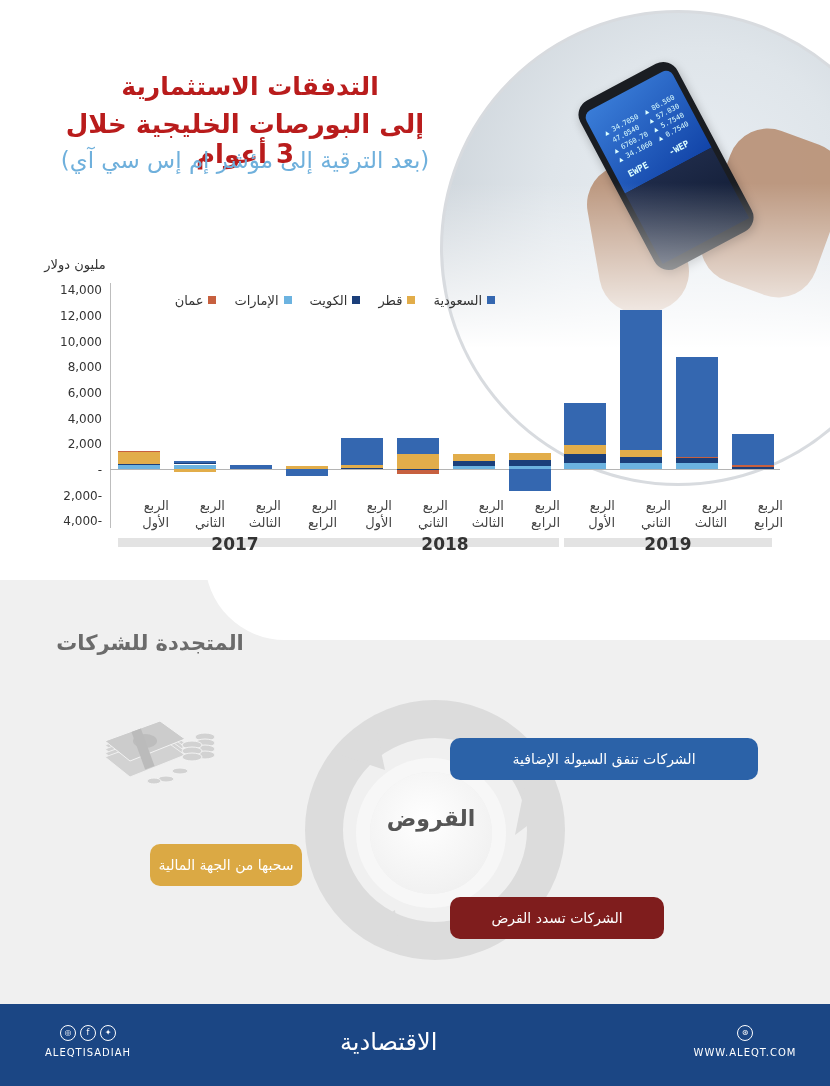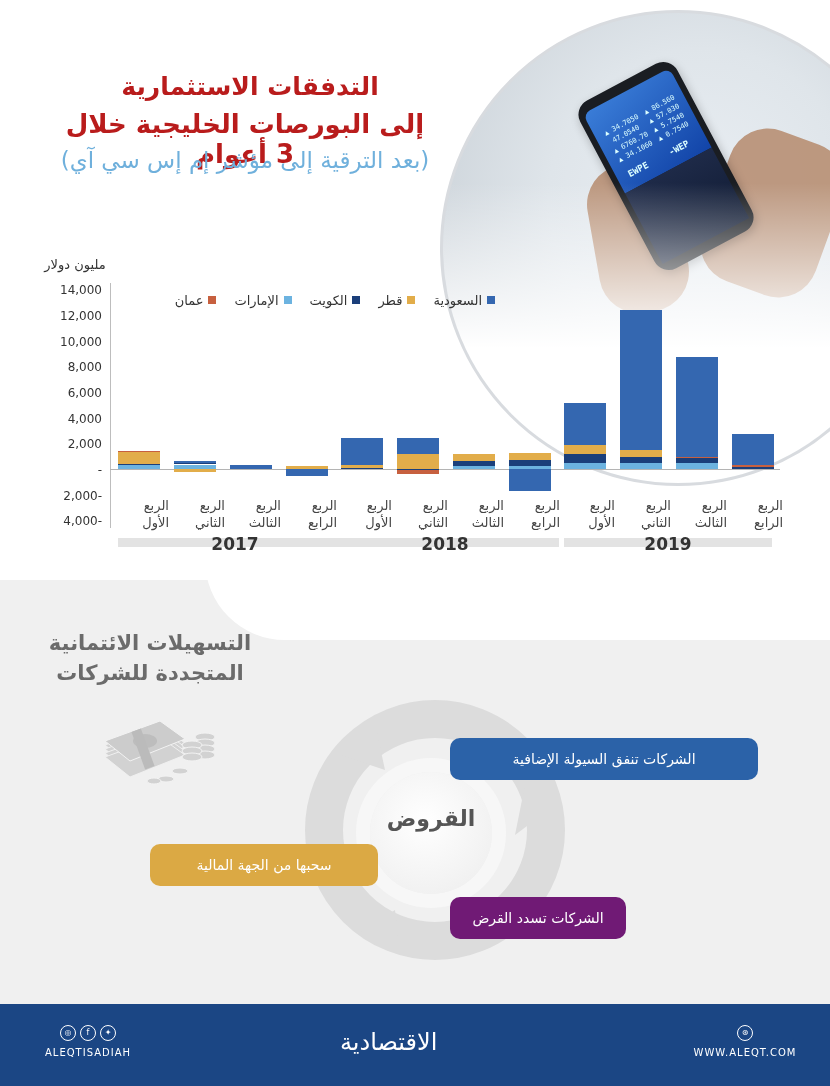--- a/index.html
+++ b/index.html
@@ -48,22 +48,22 @@
 
   .ring { left:305px; top:700px; width:260px; height:260px; border-radius:50%; border:38px solid #dcdcdc; box-sizing:border-box; }
   .inner-circle { left:370px; top:772px; width:122px; height:122px; border-radius:50%;
           background:radial-gradient(circle at 45% 40%, #ffffff, #ececec); box-shadow:0 0 0 14px #f7f7f7; }
   .inner-dots { left:358px; top:760px; width:146px; height:146px; border-radius:50%; border:1px dashed #c8c8c8; box-sizing:border-box; }
   .center-text { left:370px; top:803px; width:122px; text-align:center; font-size:22px; font-weight:bold; color:#555; line-height:32px; direction:rtl; }
 
   .pill { position:absolute; height:42px; display:flex; align-items:center; justify-content:center;
           color:#fff; font-size:14px; direction:rtl; border-radius:10px; }
   .pill-blue { left:450px; top:738px; width:308px; background:#2b62a8; }
-  .pill-light { left:450px; top:897px; width:176px; background:#701a75; }
-  .pill-gold { left:150px; top:844px; width:228px; background:#dba944; }
+  .pill-light { left:450px; top:897px; width:214px; background:#7f1d1d; }
+  .pill-gold { left:150px; top:844px; width:152px; background:#dba944; }
 
   .footer { left:0; top:1004px; width:830px; height:82px; background:#1b4684; }
   .f-left { left:38px; top:1025px; width:100px; text-align:center; color:#fff; }
   .f-right { left:690px; top:1025px; width:110px; text-align:center; color:#fff; }
   .socials { display:flex; gap:4px; justify-content:center; }
   .soc { width:14px; height:14px; border:1px solid #fff; border-radius:50%; font-size:8px; line-height:14px; text-align:center; }
   .f-text { font-size:10px; letter-spacing:1px; margin-top:6px; }
   .brand { left:340px; top:1028px; width:150px; text-align:left; color:#fff; font-size:24px; font-weight:normal; direction:rtl; }
 </style>
 </head>
@@ -229,21 +229,20 @@
 <div class="yearband" style="left:118px;width:226px;"></div>
 <div class="yearlab" style="left:195px;">2017</div>
 <div class="yearband" style="left:341px;width:218px;"></div>
 <div class="yearlab" style="left:405px;">2018</div>
 <div class="yearband" style="left:564px;width:208px;"></div>
 <div class="yearlab" style="left:628px;">2019</div>
 
 <div class="abs gray-panel"></div>
 <div class="abs gray-cut"></div>
 <div class="abs sub-title">
-  <div>التسهيلات الائتمانية</div>
   <div>المتجددة للشركات</div>
 </div>
 
 <svg class="abs" style="left:100px;top:715px;" width="125" height="70" viewBox="0 0 125 70">
   <g fill="#d2d2d2" stroke="#f0f0f0" stroke-width="1">
     <polygon points="5,30 60,10 85,28 30,50"></polygon>
     <polygon points="5,34 60,14 85,32 30,54"></polygon>
     <polygon points="5,38 60,18 85,36 30,58"></polygon>
     <polygon points="5,42 60,22 85,40 30,62"></polygon>
   </g>

